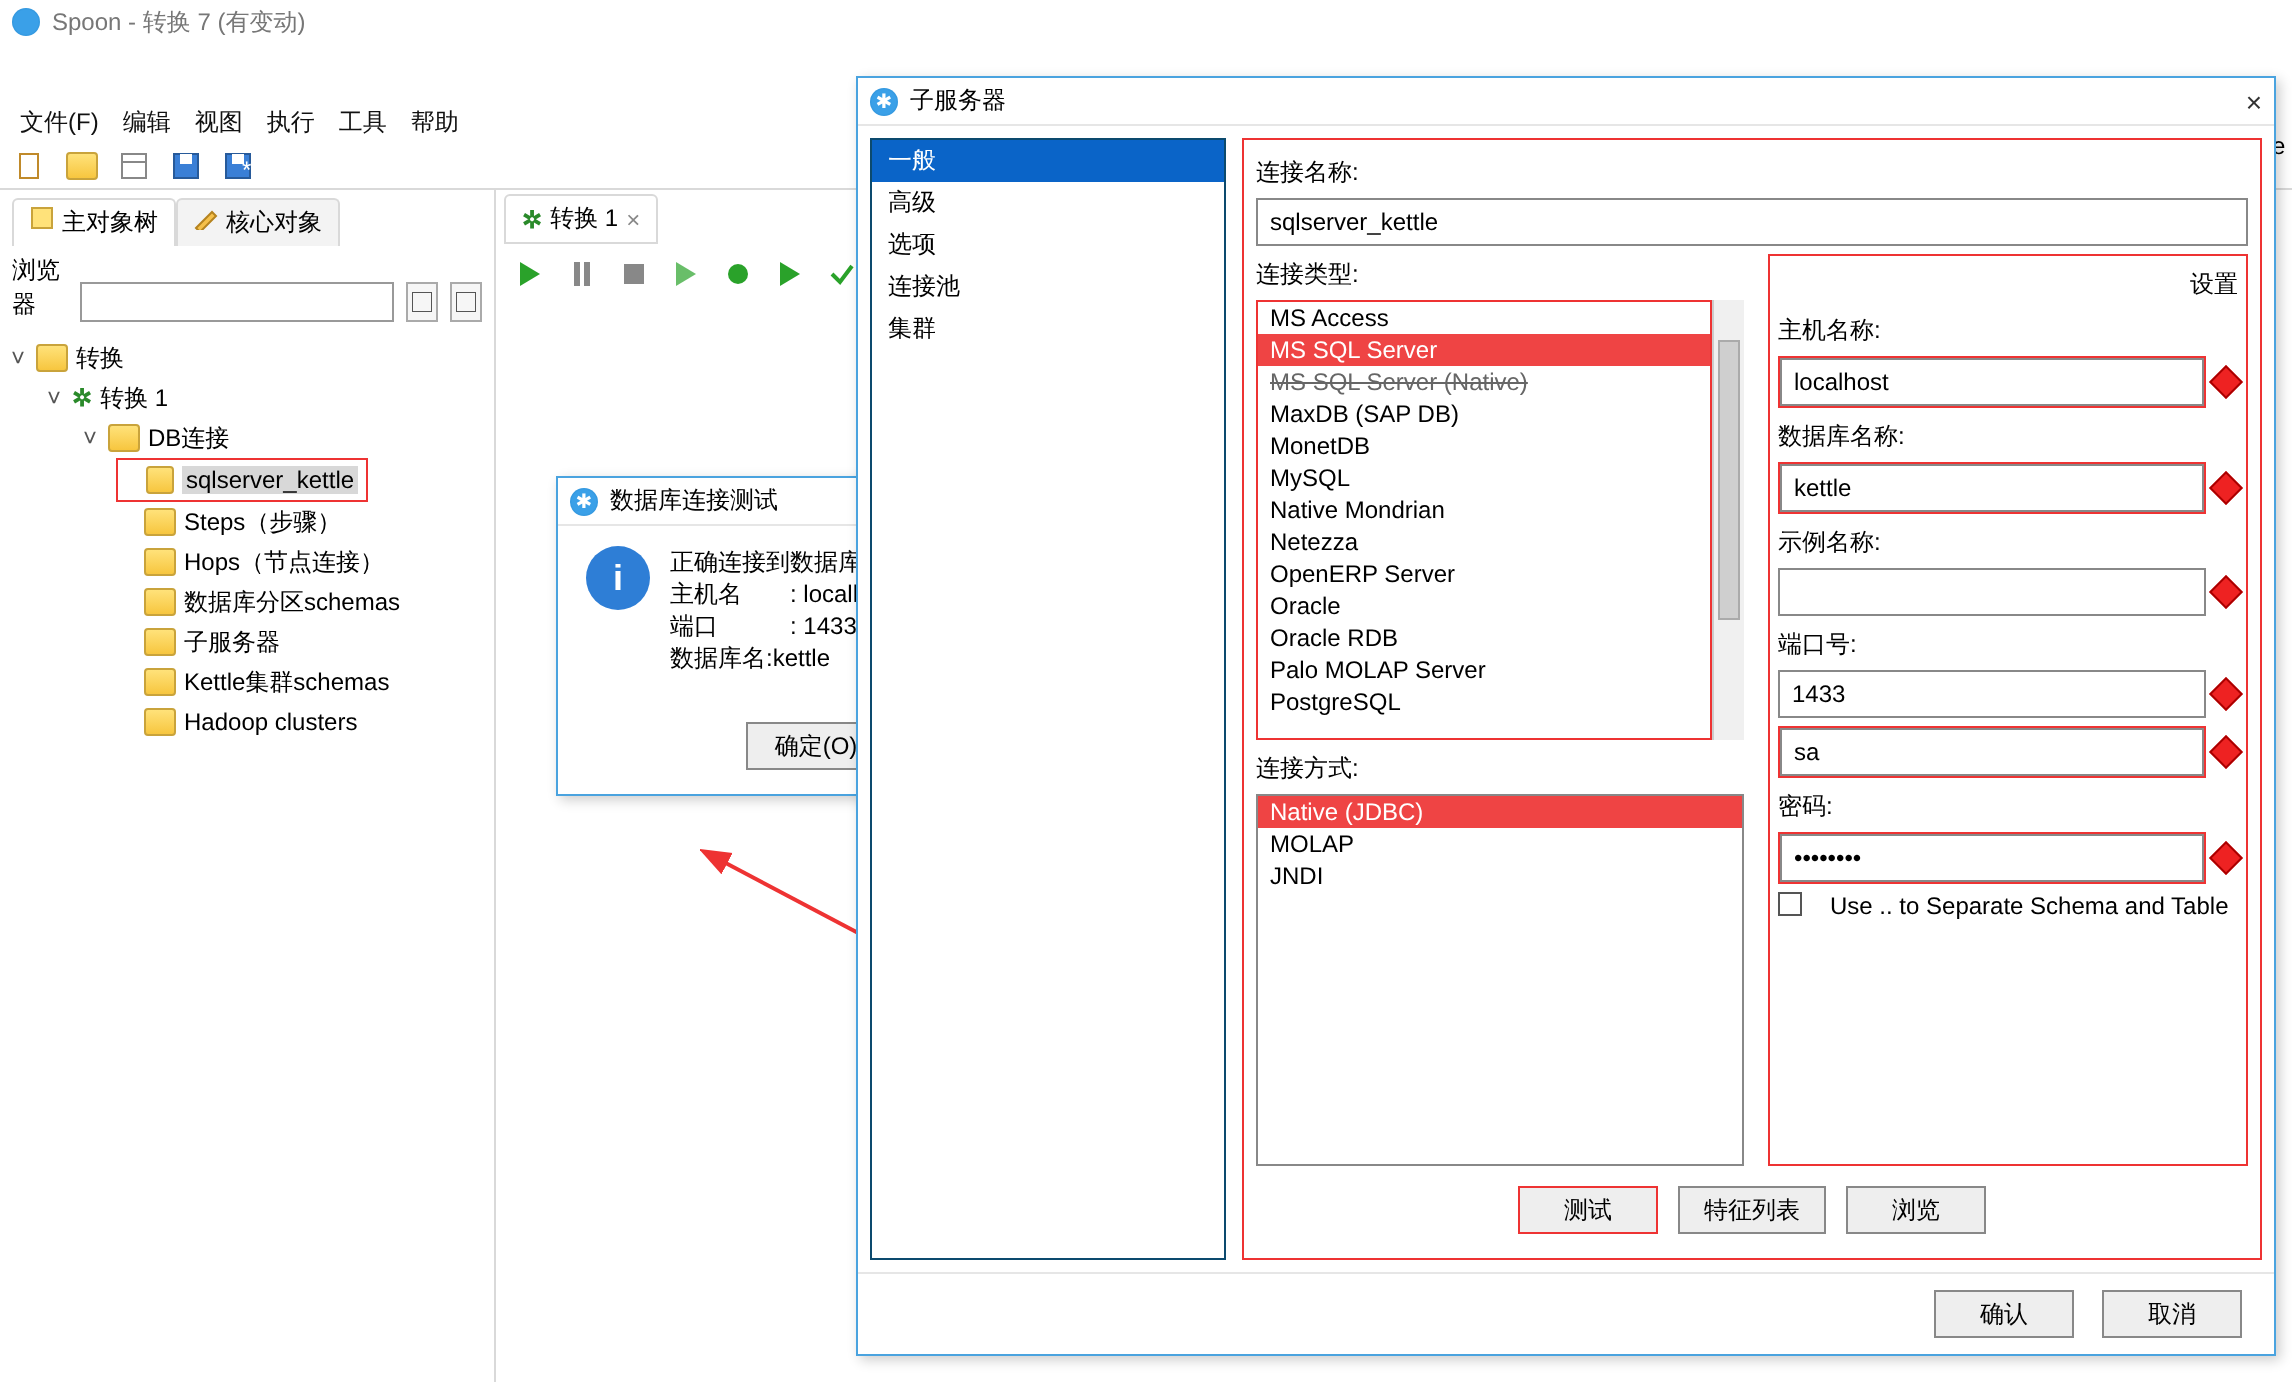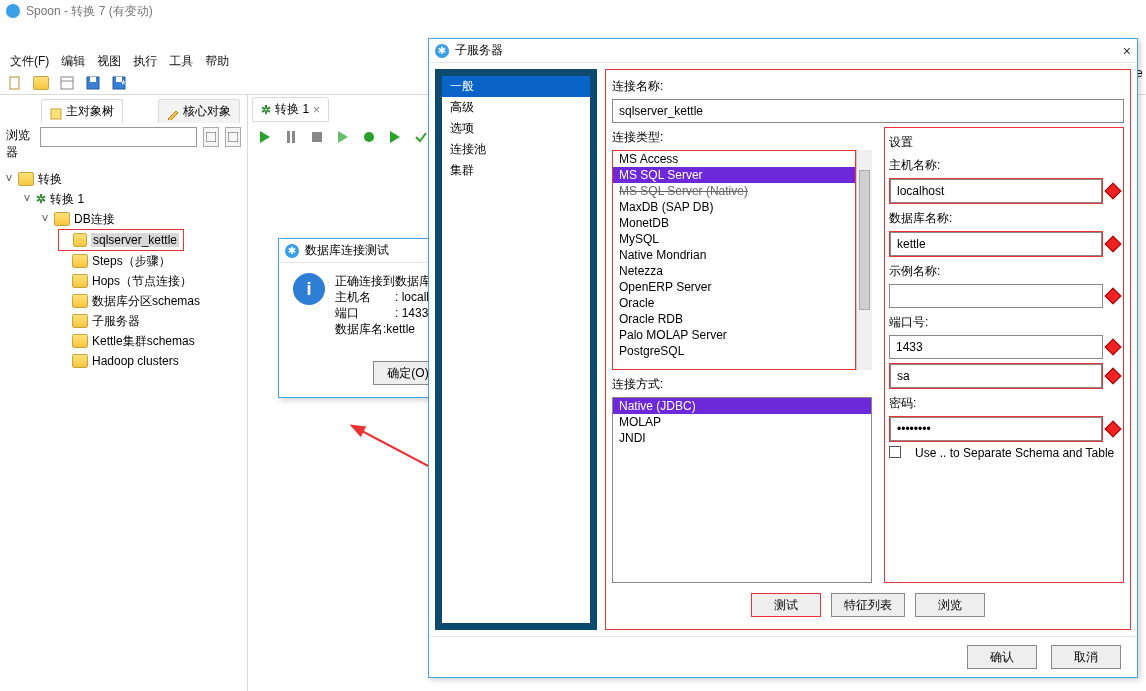--- a/index.html
+++ b/index.html
@@ -10,23 +10,23 @@
 
 .menubar { height:20px; display:flex; align-items:center; padding:0 10px; gap:12px;margin-top:29px; }
 .menubar span { color:#111; }
 
 .toolbar { height:24px; display:flex; align-items:center; padding:0 6px; gap:8px; border-bottom:1px solid #d9d9d9; }
 .tb-btn { width:18px; height:18px; display:flex; align-items:center; justify-content:center; }
 
 .main { display:flex; height:calc(691px - 22px - 20px - 24px); }
 .left { width:248px; border-right:1px solid #d9d9d9; display:flex; flex-direction:column; }
 .left-tabs { display:flex; padding:4px 6px 0; }
-.ltab { display:flex; align-items:flex-end; gap:4px; padding:3px 8px; border:1px solid #d9d9d9; border-bottom:none; background:#fff; border-radius:3px 3px 0 0;margin-left:35px; }
+.ltab { display:flex; align-items:flex-start; gap:4px; padding:3px 8px; border:1px solid #d9d9d9; border-bottom:none; background:#fff; border-radius:3px 3px 0 0; }
 .ltab.inactive { background:#f3f3f3; }
-.browser-row { display:flex; align-items:flex-start; gap:6px; padding:4px 6px; }
+.browser-row { display:flex; align-items:flex-end; gap:6px; padding:4px 6px; }
 .browser-row input { flex:1; height:20px; border:1px solid #999; }
 .sq-btn { width:20px; height:20px; border:1px solid #aaa; background:#f6f6f6; display:flex; align-items:center; justify-content:center; }
 .tree { padding:4px 4px; }
 .tree-row { display:flex; align-items:center; height:20px; padding-left:var(--ind,0px); gap:4px; white-space:nowrap; }
 .caret { width:10px; text-align:center; color:#555; }
 .folder { width:16px; height:14px; background:linear-gradient(#ffe27a,#f7c63f); border:1px solid #c9a33b; border-radius:2px; }
 .node-green { color:#2a8a2a; font-weight:bold; }
 .db-icon { width:14px; height:14px; background:linear-gradient(#ffe27a,#f7c63f); border:1px solid #c9a33b; border-radius:2px; }
 .sel-box { border:1px solid #e33; padding:0 4px 0 0; }
 
@@ -50,32 +50,32 @@
 
 #dlg-test { top:238px; left:278px; width:260px; }
 #dlg-test .body { padding:10px 14px 12px; }
 #dlg-test .msg-row { display:flex; gap:10px; }
 #dlg-test .info-ic { width:32px; height:32px; border-radius:50%; background:#2e7ed6; color:#fff; font-weight:bold; font-size:18px; display:flex; align-items:center; justify-content:center; }
 #dlg-test .msg-lines { line-height:16px; }
 #dlg-test .btn-row { text-align:center; margin-top:24px; }
 
 #dlg-conn { top:38px; left:428px; width:710px; height:640px; display:flex; flex-direction:column; }
 #dlg-conn .body { flex:1; display:flex; padding:6px; gap:8px; overflow:hidden; }
-.cats { width:162px; border:7px solid #0c4a6e; }
+.cats { width:178px; border:1px solid #0c4a6e; }
 .cat { padding:2px 8px; }
 .cat.sel { background:#0a64c8; color:#fff; }
 .right-pane { flex:1; border:1px solid #e33; padding:6px 6px 6px 6px; display:flex; flex-direction:column; gap:4px; overflow:hidden; }
 .field-lbl { margin-top:2px; }
 .txt { height:24px; border:1px solid #888; padding:0 6px; width:100%; }
 .two-col { display:flex; gap:12px; flex:1; overflow:hidden; }
 .colA { flex:1; display:flex; flex-direction:column; gap:4px; overflow:hidden; }
 .colB { width:240px; display:flex; flex-direction:column; gap:4px; border:1px solid #e33; padding:4px; }
 .listbox { border:1px solid #888; flex:1; overflow:auto; }
 .listbox .opt { padding:1px 6px; }
-.listbox .opt.sel { background:#6d28d9; color:#fff; }
+.listbox .opt.sel { background:#ef4444; color:#fff; }
 .listbox .opt.strike { text-decoration:line-through; color:#666; }
 .fld-wrap { display:flex; align-items:center; gap:4px; }
 .fld-wrap .txt { flex:1; }
 .diamond { width:12px; height:12px; transform:rotate(45deg); background:#e22; border:1px solid #a00; }
 .red-wrap { border:1px solid #e33; display:flex; }
 .red-wrap .txt { border:1px solid #888; }
 .chk { display:flex; align-items:flex-start; gap:14px; }
 .chk .box { width:12px; height:12px; border:1px solid #555; }
 .btn-row2 { display:flex; gap:10px; padding:6px; justify-content:center; }
 .dlg-foot { display:flex; gap:14px; justify-content:flex-end; padding:8px 16px; border-top:1px solid #e6e6e6; }
@@ -330,21 +330,21 @@
               </div>
           </div>
           <div class="field-lbl">连接方式:</div>
           <div class="listbox" style="height:90px">
             <div class="opt sel">Native (JDBC)</div>
             <div class="opt">MOLAP</div>
             <div class="opt">JNDI</div>
           </div>
         </div>
         <div class="colB">
-          <div class="field-lbl" style="text-align:left">设置</div>
+          <div class="field-lbl" style="text-align:right">设置</div>
           <div class="field-lbl">主机名称:</div>
           <div class="fld-wrap">
               <span class="red-wrap" style="flex:1">
                 <input class="txt" value="localhost" style="">
               </span>
               <span class="diamond"></span>
             </div>
           <div class="field-lbl">数据库名称:</div>
           <div class="fld-wrap">
               <span class="red-wrap" style="flex:1">

